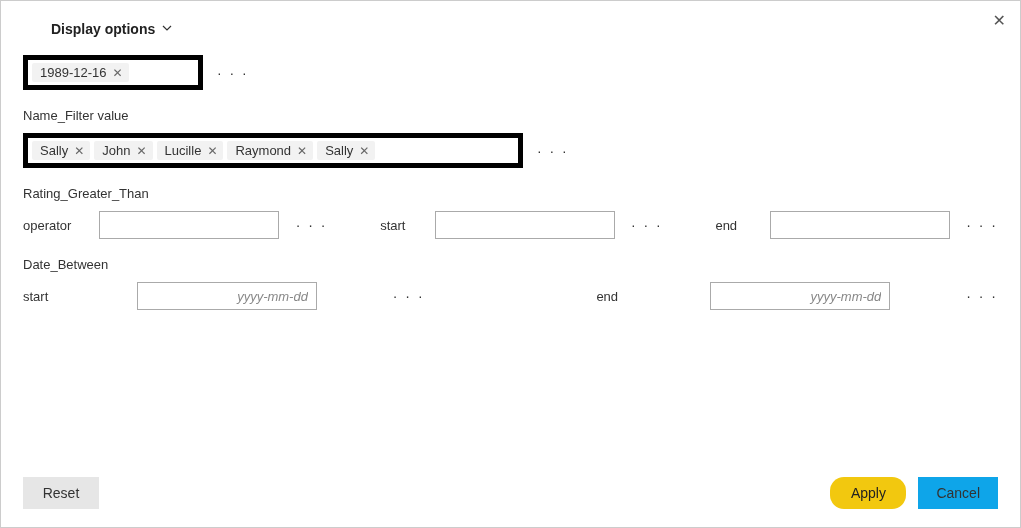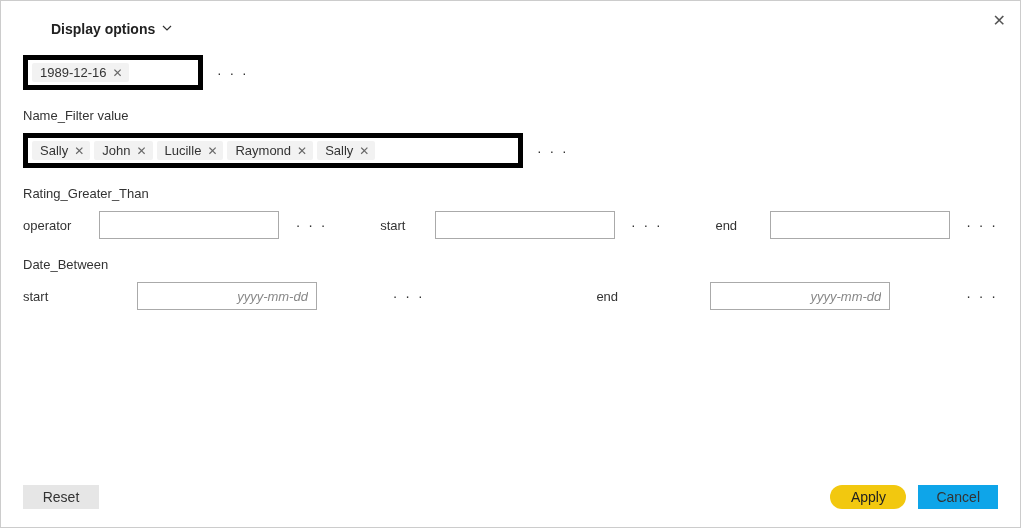--- a/index.html
+++ b/index.html
@@ -133,21 +133,21 @@
     }
     .footer {
       position: absolute;
       bottom: 18px;
       left: 22px;
       right: 22px;
       display: flex;
       align-items: center;
     }
     .btn {
-      height: 24px;
+      height: 32px;
       min-width: 76px;
       padding: 0 18px;
       border: none;
       font-family: inherit;
       font-size: 14px;
       cursor: pointer;
       color: #333;
     }
     .btn-reset {
       background: #e6e6e6;

